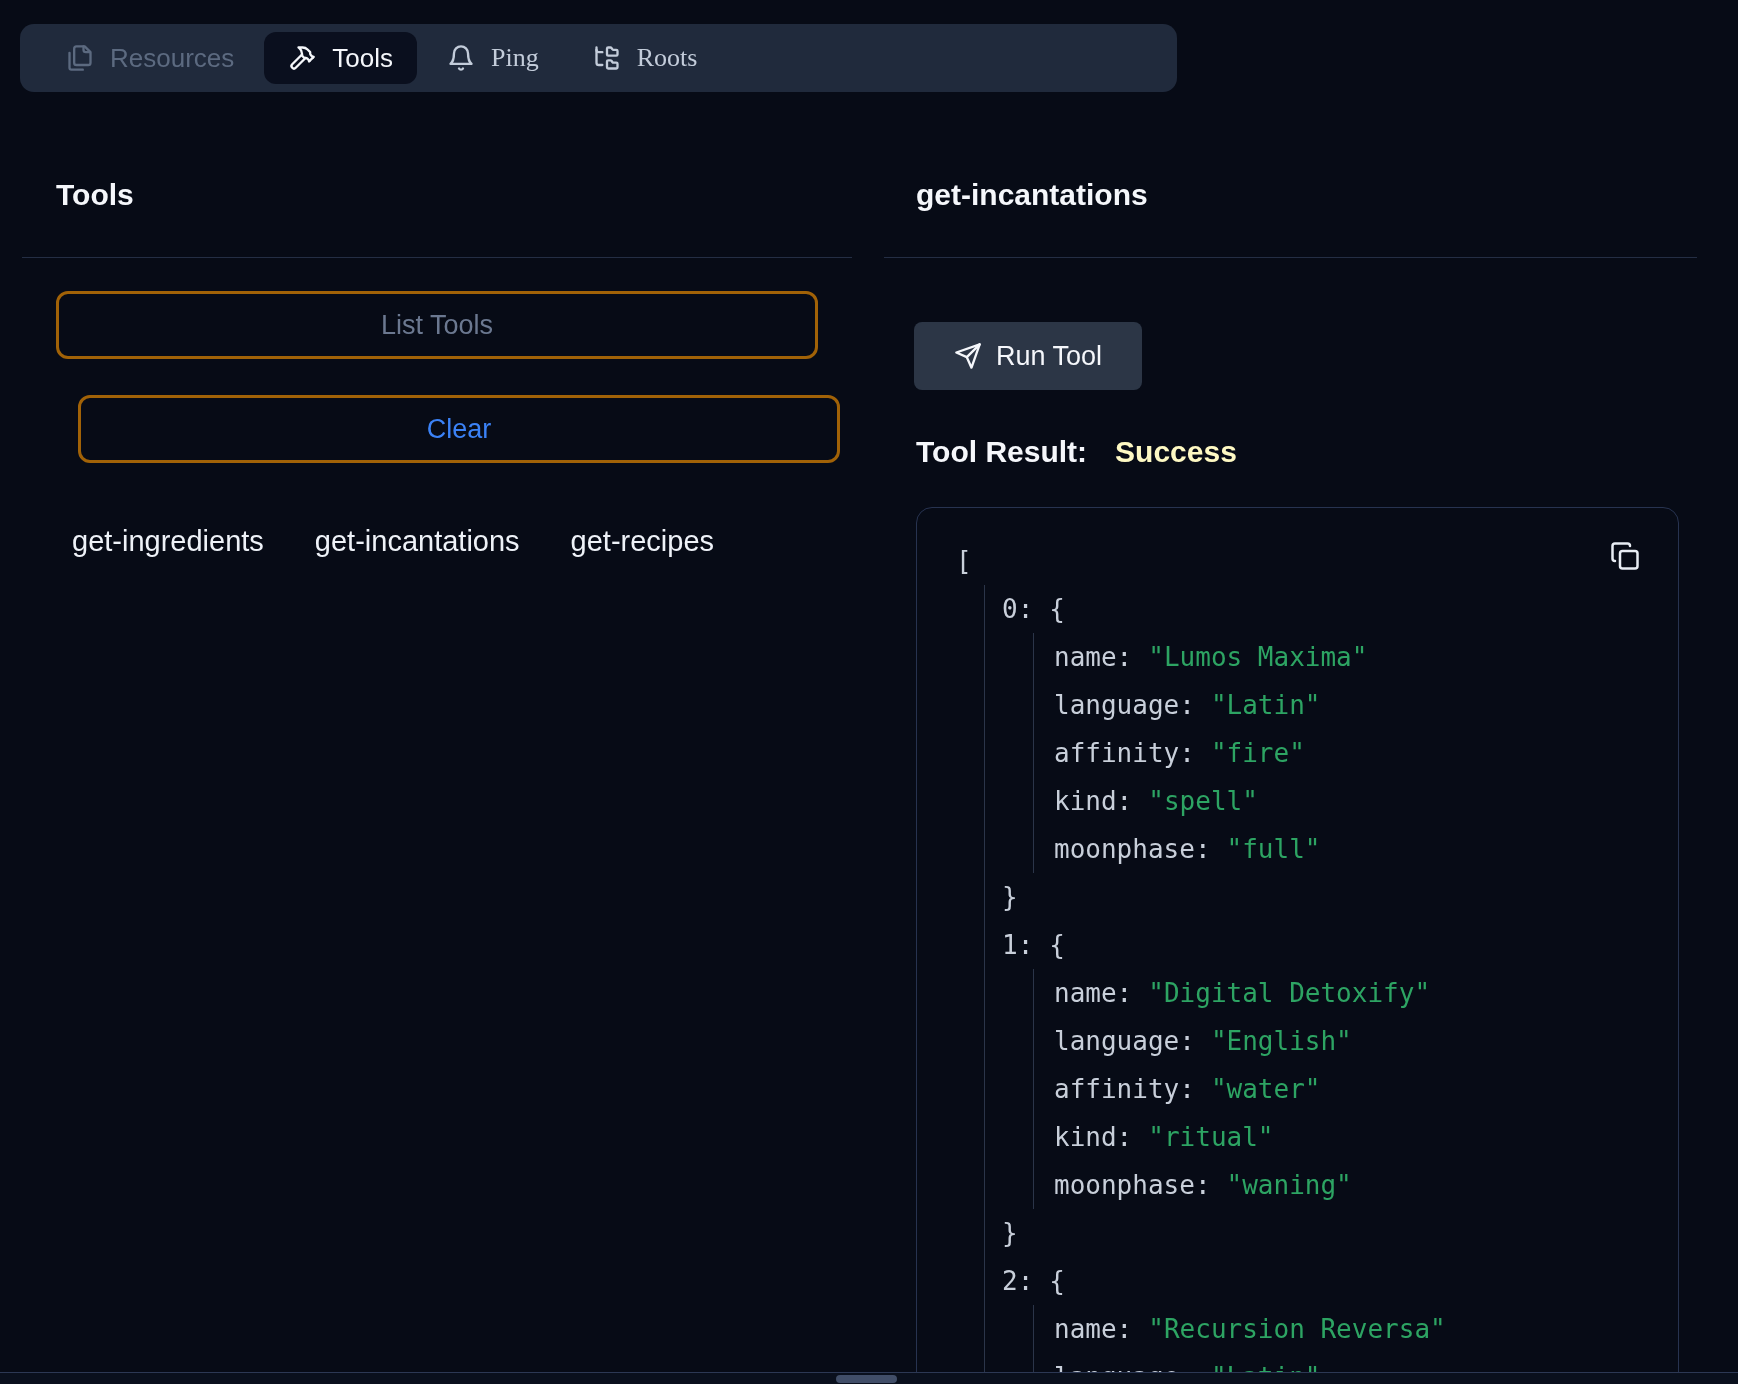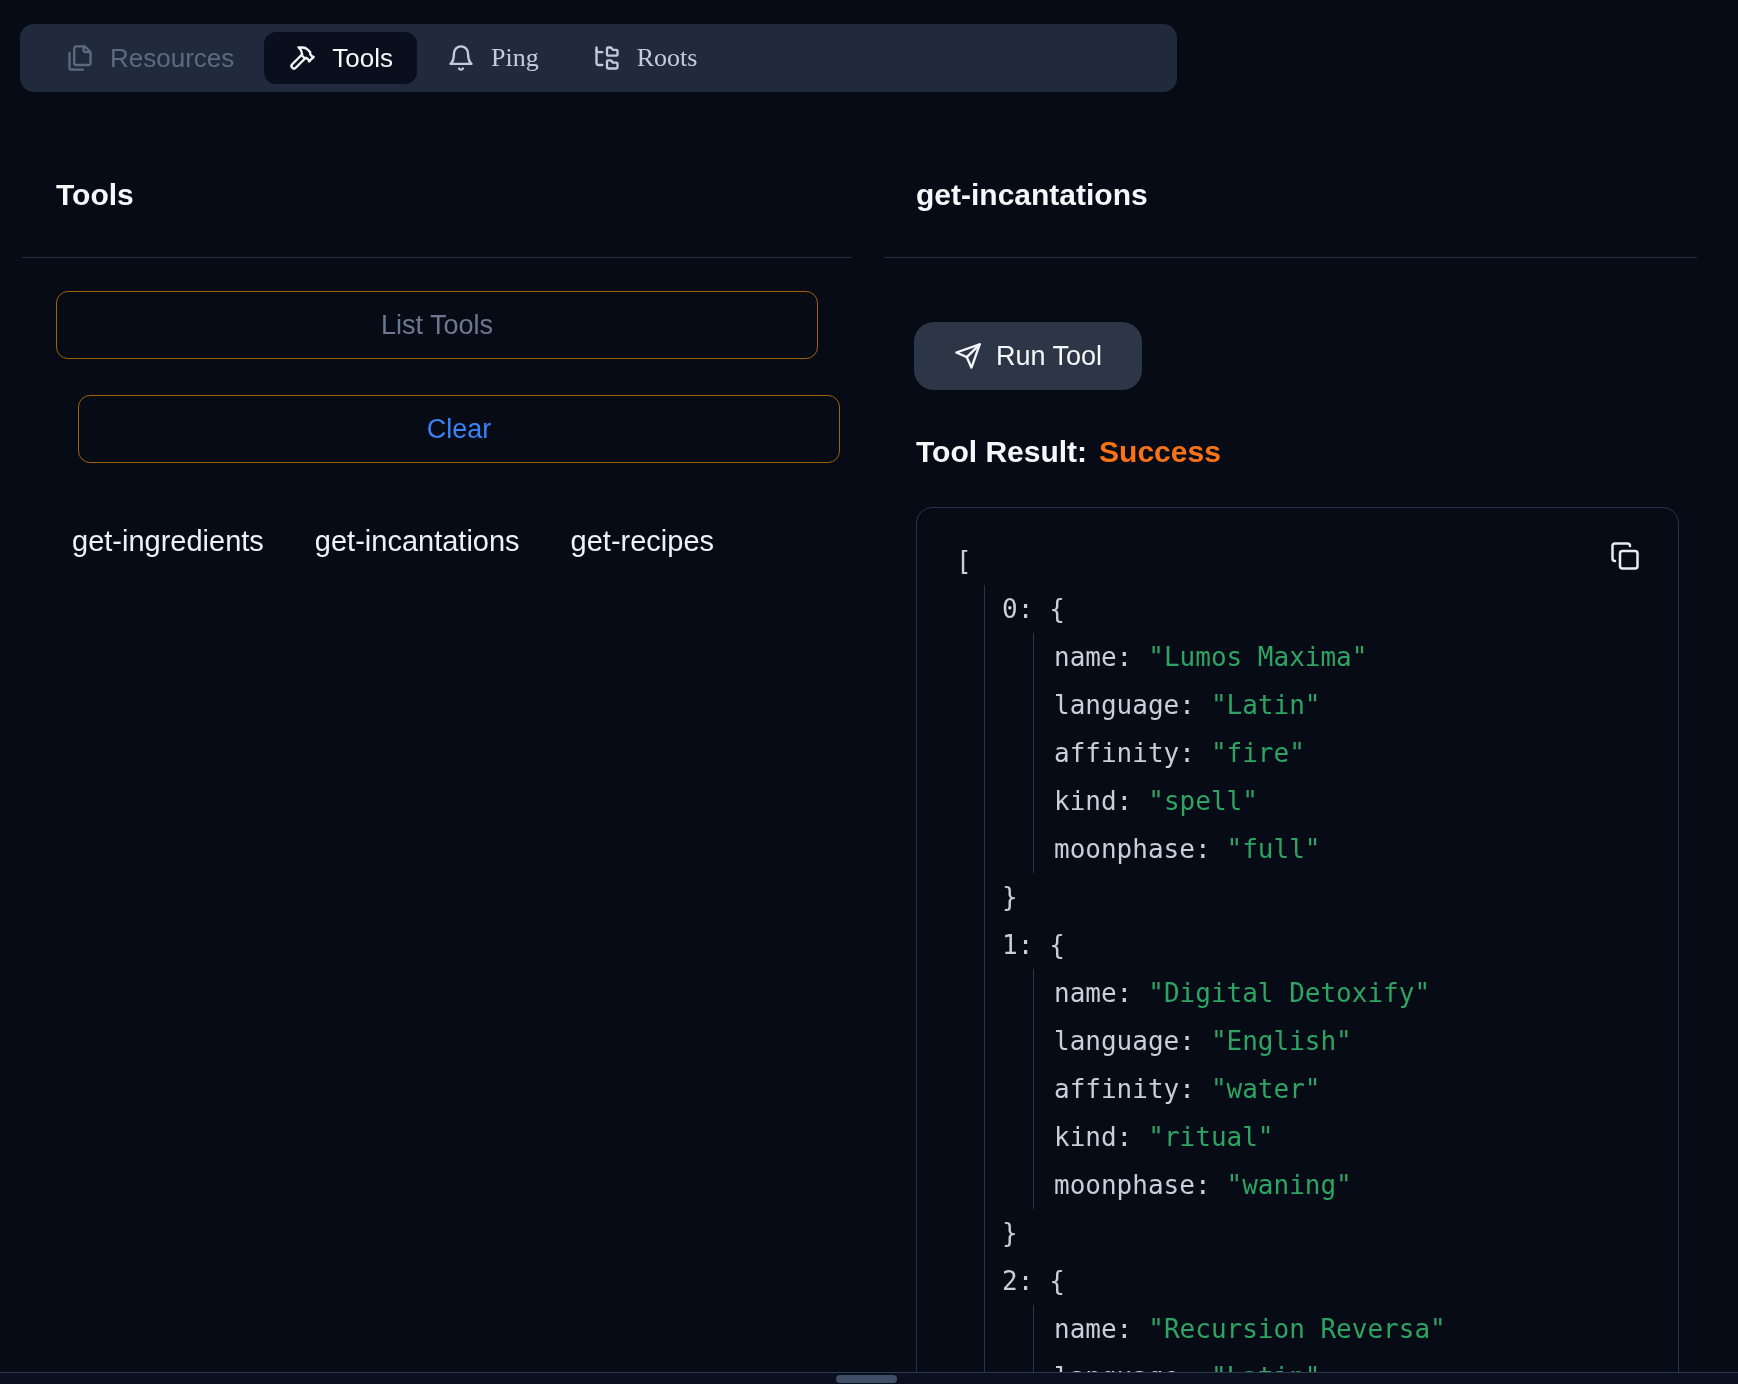--- a/index.html
+++ b/index.html
@@ -18,33 +18,33 @@
   
   .panel-title{position:absolute;top:178px;margin:0;font-size:30px;font-weight:700;color:#f5f7fb;}
   .left-title{left:56px;}
   .right-title{left:916px;}
   .divider{position:absolute;top:257px;height:1px;background:#242e44;}
   .divider-left{left:22px;width:830px;}
   .divider-right{left:884px;width:813px;}
 
   
   .ghost-btn{position:absolute;left:56px;width:762px;height:68px;border-radius:12px;
-             border:1px solid #a16207;background:transparent;font-size:27px;font-family:inherit;cursor:pointer;}
+             border:3px solid #a16207;background:transparent;font-size:27px;font-family:inherit;cursor:pointer;}
   .list-tools{top:291px;color:#6b7890;}
   .clear{top:395px;color:#3b82f6;margin-left:22px;}
   .tool-list{position:absolute;left:72px;top:519px;display:flex;flex-direction:row;gap:51px;}
   .tool-item{font-size:29px;color:#eef2f8;height:44px;line-height:44px;cursor:pointer;}
 
   
-  .run-btn{position:absolute;left:914px;top:322px;width:228px;height:68px;border-radius:20px;
+  .run-btn{position:absolute;left:914px;top:322px;width:228px;height:68px;border-radius:8px;
            background:#2c3646;color:#f5f7fb;font-size:27px;font-family:inherit;border:none;
            display:flex;align-items:center;justify-content:center;gap:14px;cursor:pointer;}
   .run-btn svg{width:28px;height:28px;}
   .result-line{position:absolute;left:916px;top:435px;font-size:30px;font-weight:700;color:#f5f7fb;}
-  .result-status{color:#f97316;margin-left:12px;}
+  .result-status{color:#fef9c3;margin-left:28px;}
 
   .result-box{position:absolute;left:916px;top:507px;width:763px;height:990px;
               border:1px solid #273350;border-radius:16px;box-sizing:border-box;}
   .copy-btn{position:absolute;top:32px;right:36px;width:34px;height:34px;background:none;border:none;
             color:#e8edf4;padding:0;cursor:pointer;}
   .copy-btn svg{width:30px;height:30px;}
 
   
   .tree{position:absolute;left:39px;top:29px;right:80px;
         font-family:"DejaVu Sans Mono",monospace;font-size:26px;line-height:48px;color:#c8cfda;}

